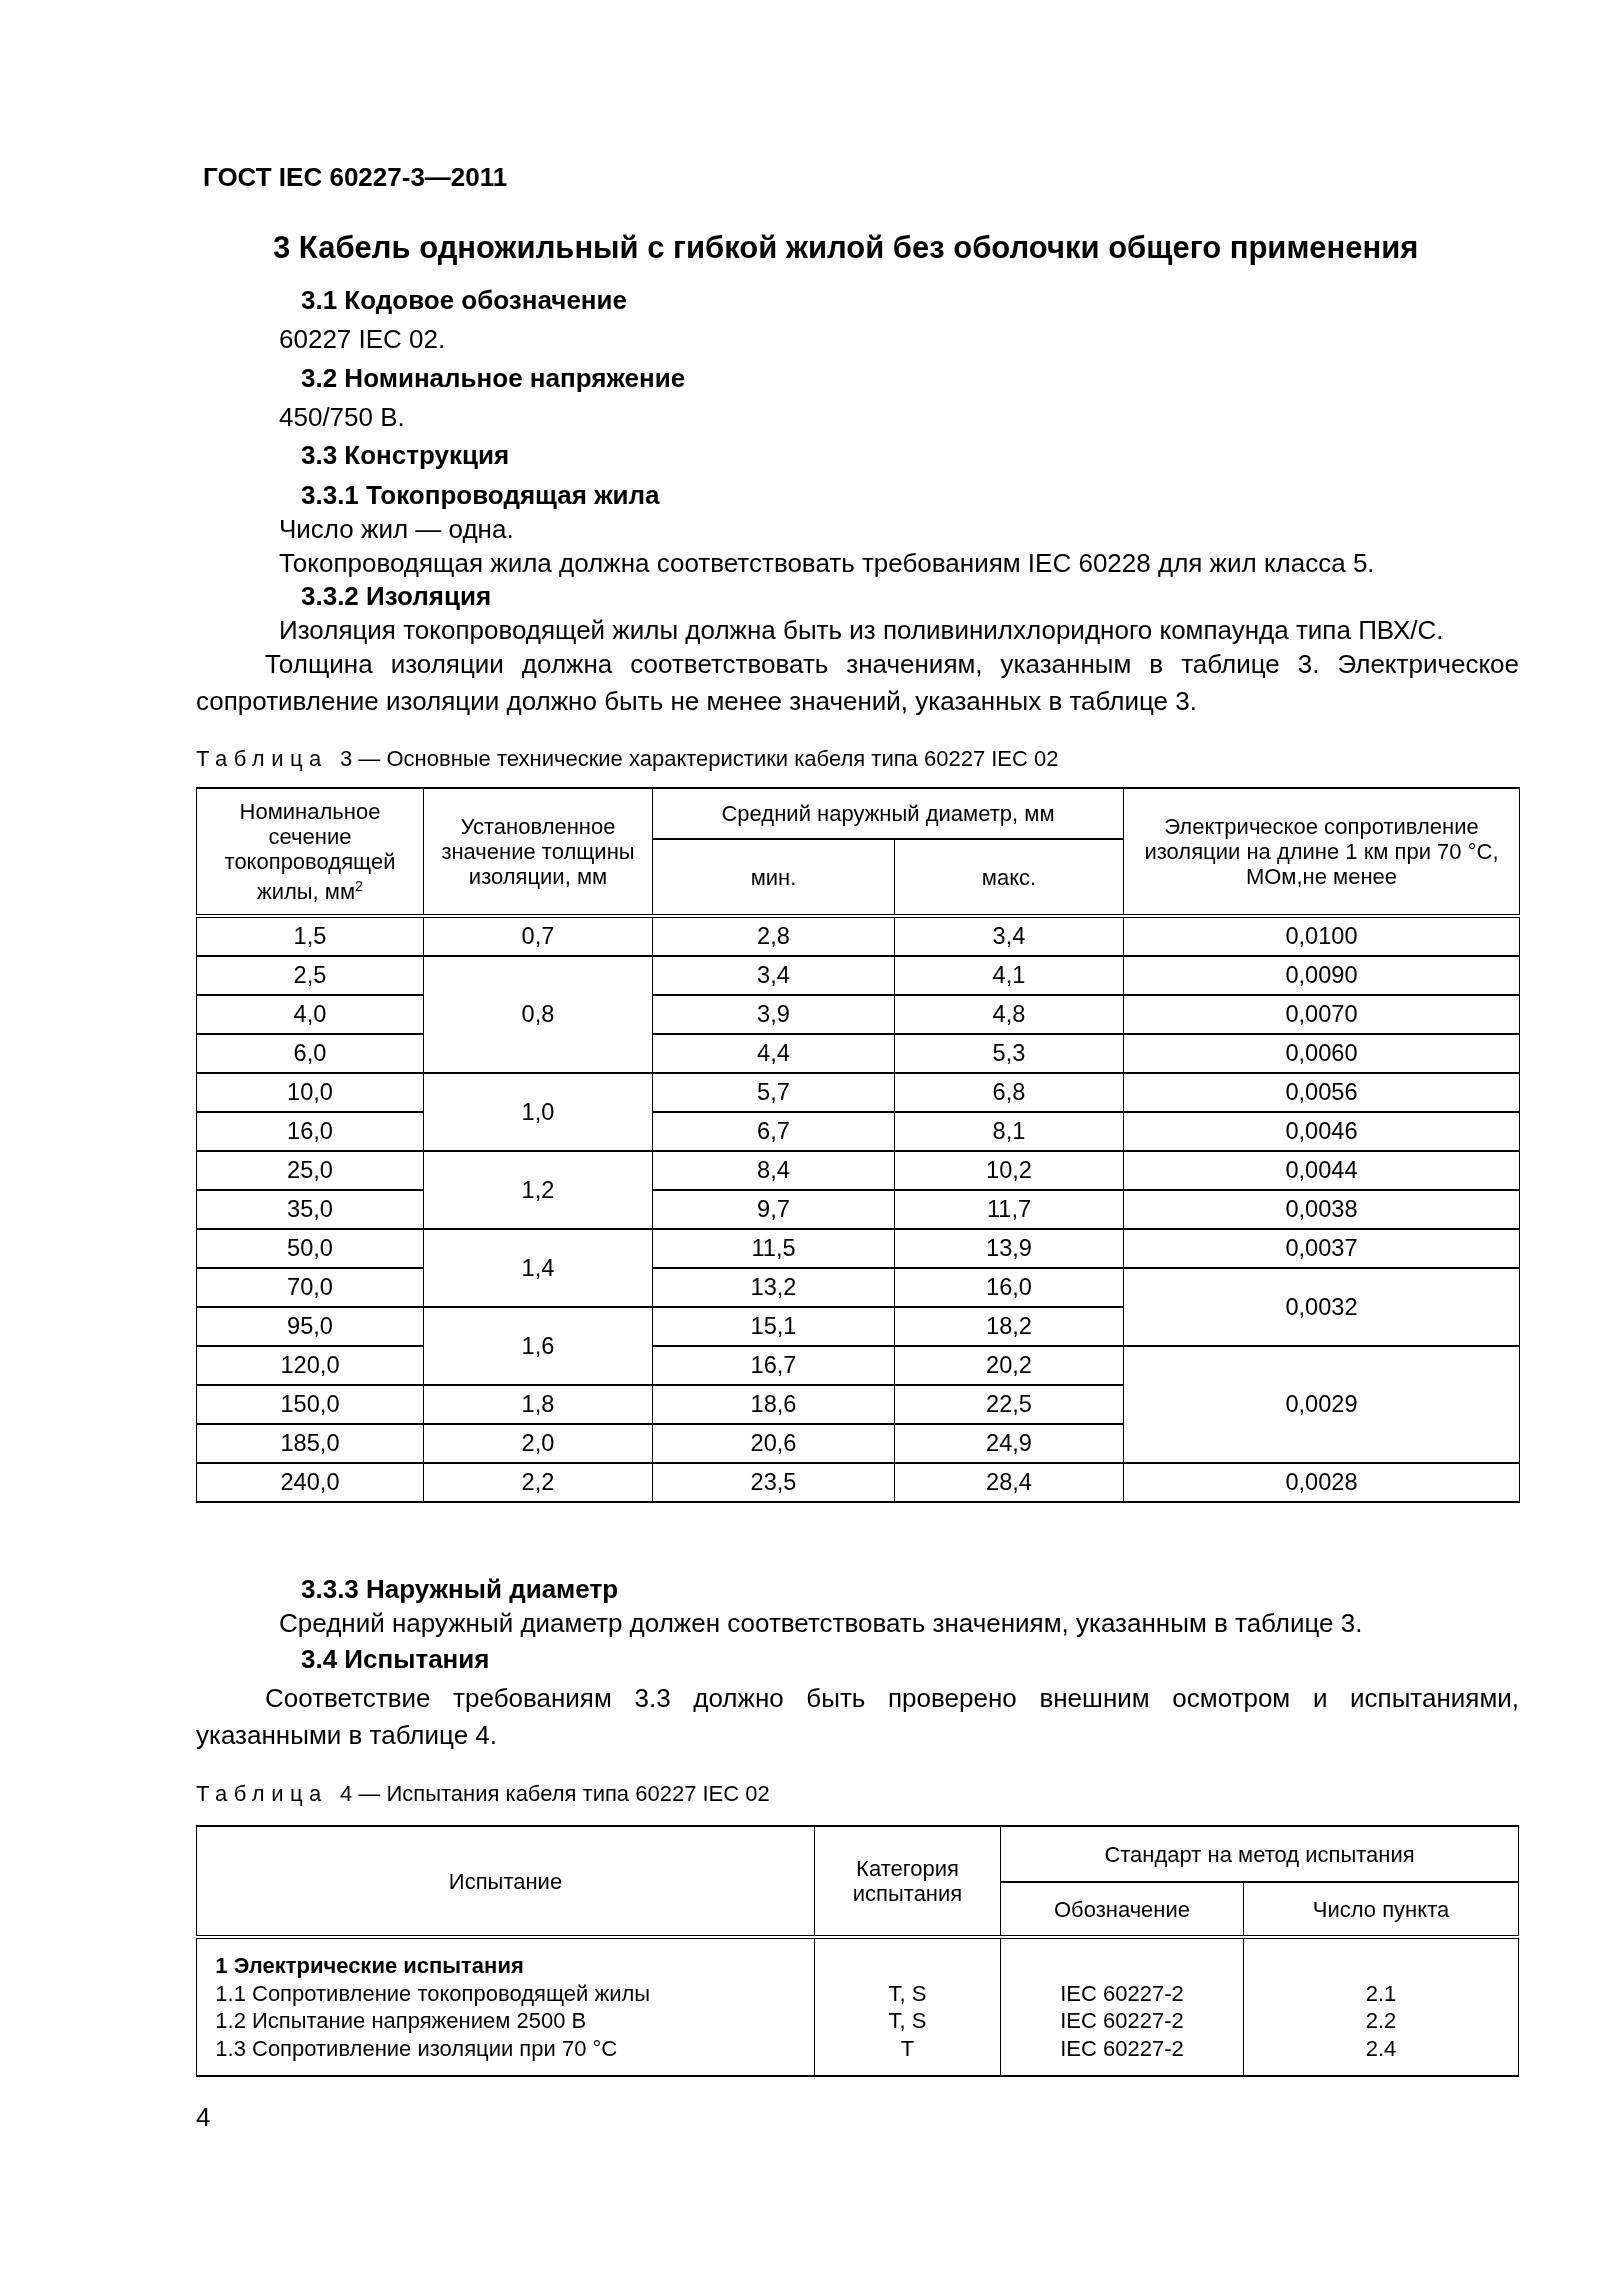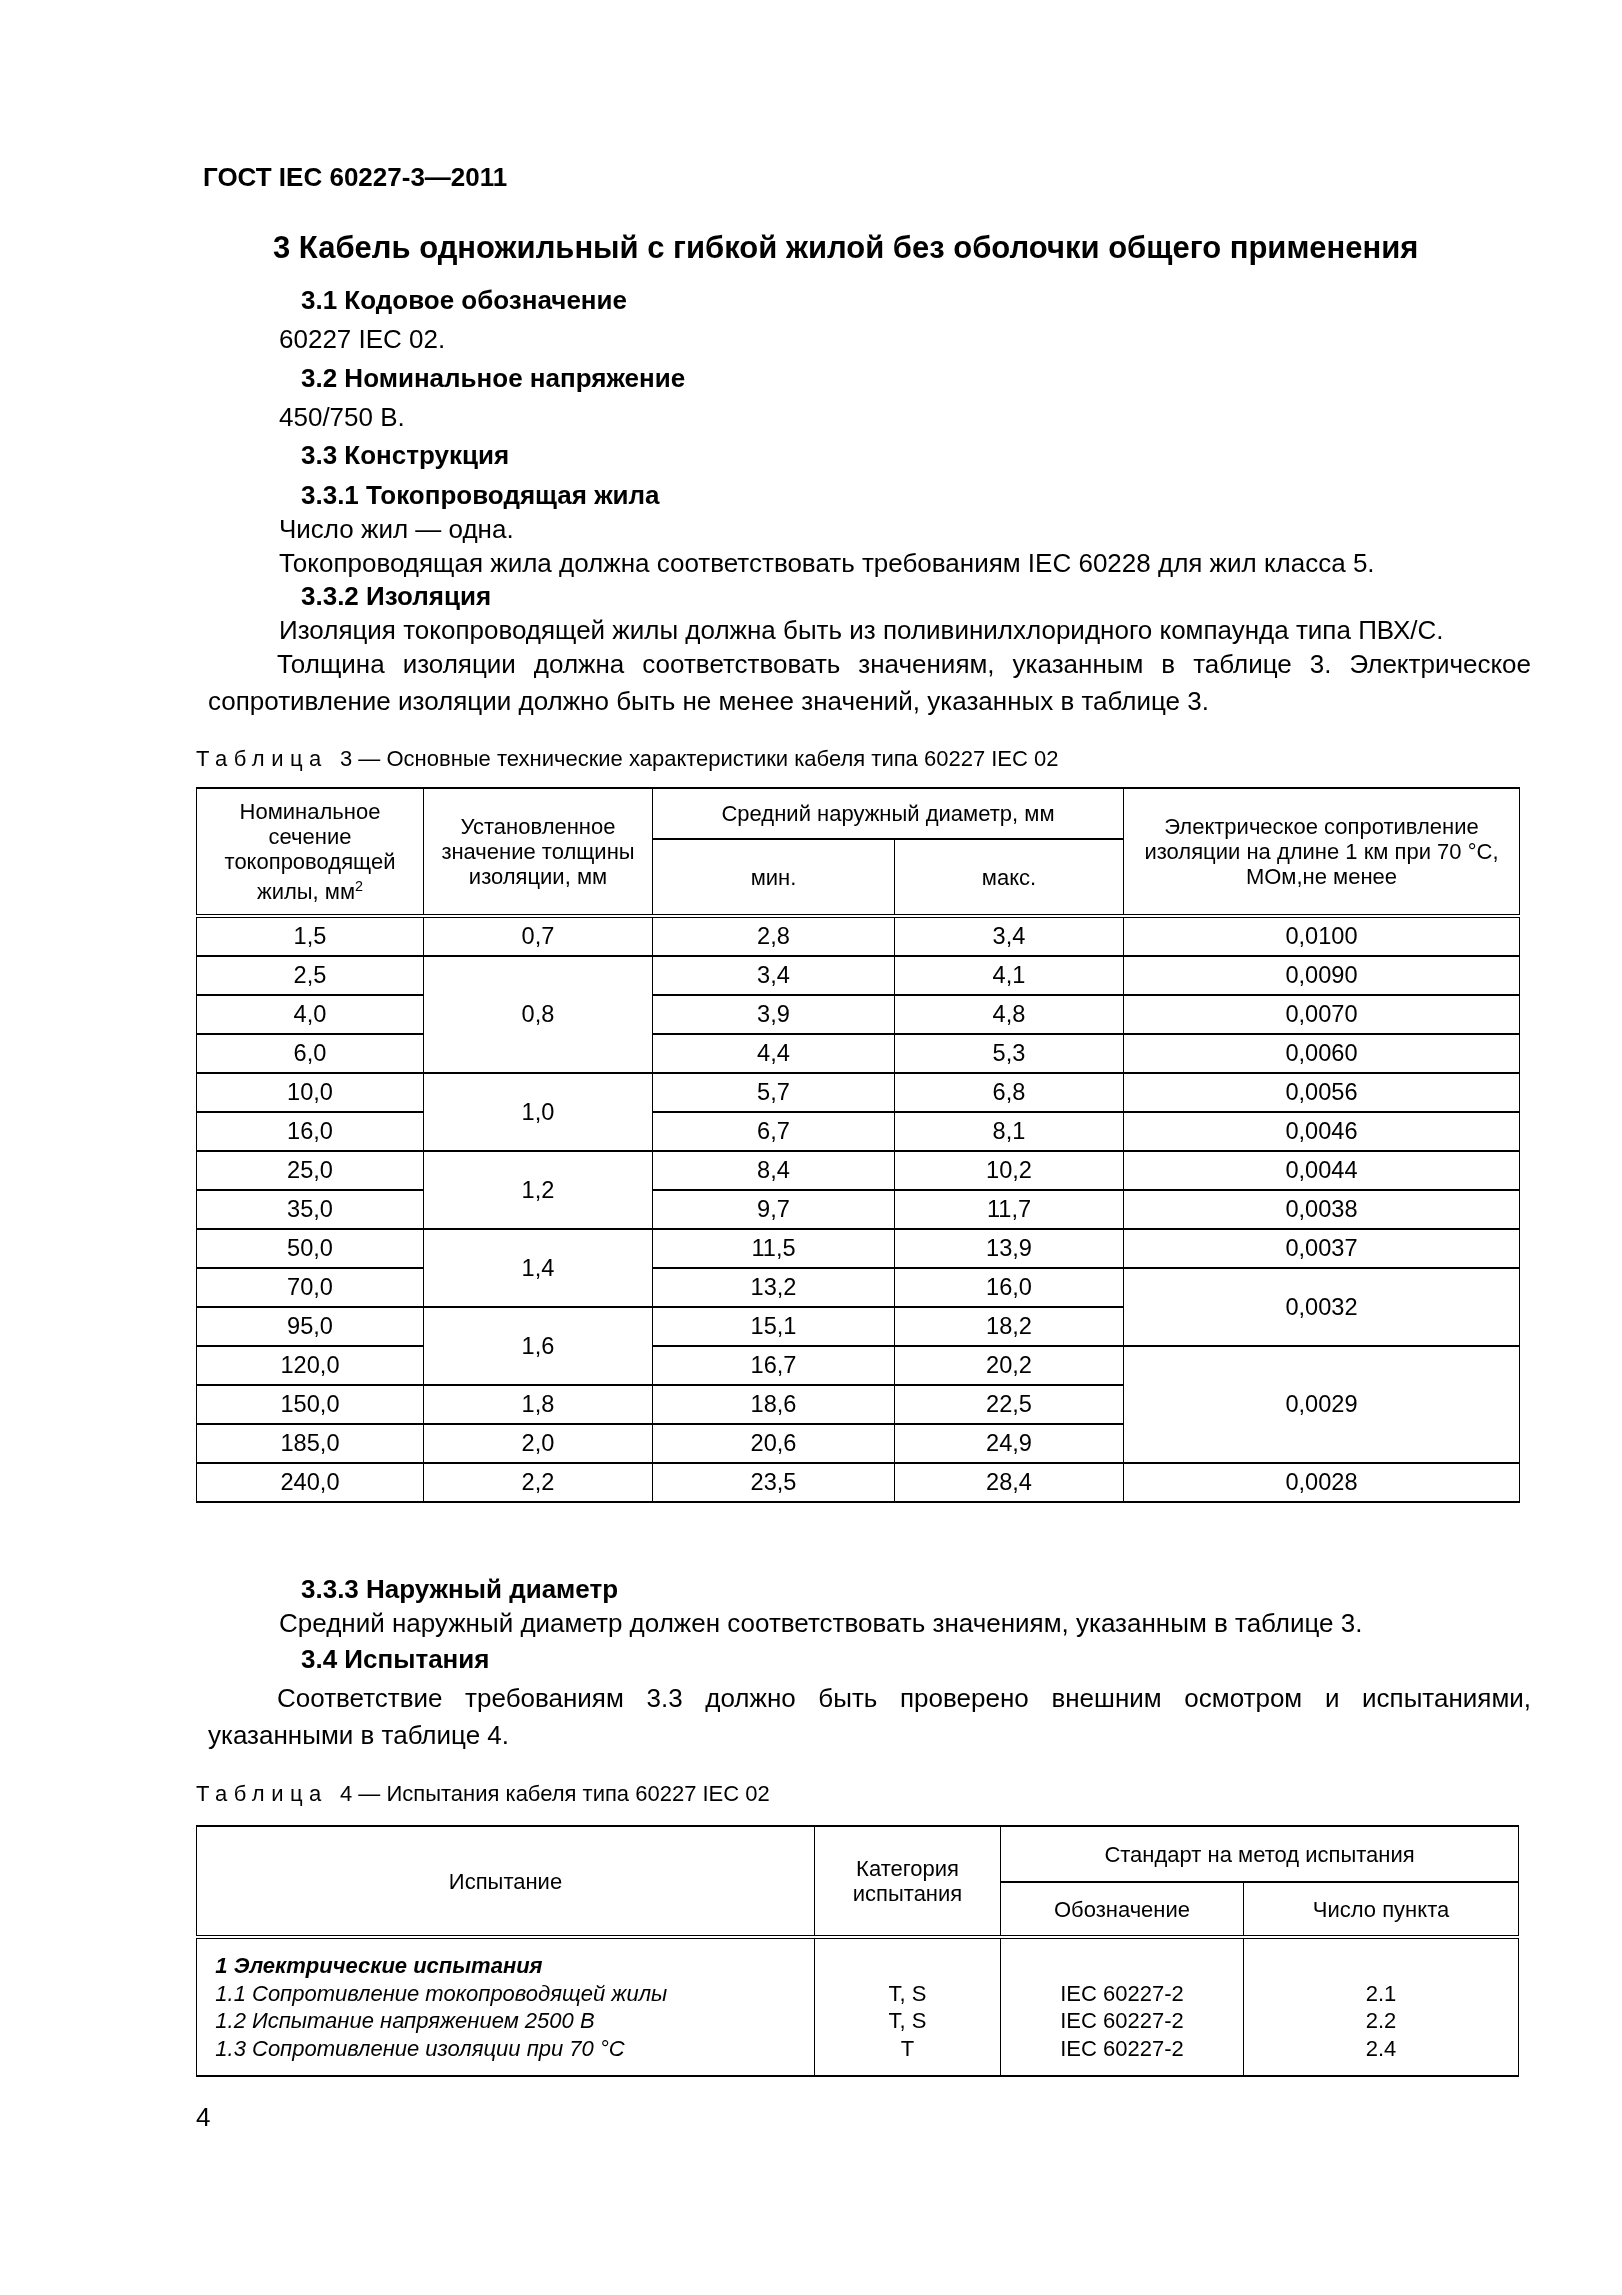--- a/index.html
+++ b/index.html
@@ -3,38 +3,38 @@
 <meta charset="utf-8">
 <style>
   html, body { margin: 0; padding: 0; background: #ffffff; }
   body { width: 1623px; height: 2295px; position: relative; overflow: hidden;
          font-family: "Liberation Sans", sans-serif; color: #000; }
   .abs { position: absolute; }
   .doc-header { left: 196px; top: 162px; font-size: 26px; font-weight: bold; margin-left: 7px; }
   .h1 { left: 273px; top: 230px; font-size: 31px; font-weight: bold; white-space: nowrap; }
   .h2 { font-size: 26px; font-weight: bold; left: 265px; white-space: nowrap; margin-left: 36px; }
   .p  { font-size: 26px; left: 279px; white-space: nowrap; }
-  .pfull { font-size: 26px; left: 208px; width: 1323px; line-height: 37px; text-align: justify; }
+  .pfull { font-size: 26px; left: 196px; width: 1323px; line-height: 37px; text-align: justify; }
   .indent { text-indent: 69px; }
   .caption { left: 196px; font-size: 22px; white-space: nowrap; }
   .spaced { letter-spacing: 6.5px; margin-top: 43px; }
 
   table.t { position: absolute; border-collapse: collapse; font-size: 22px; table-layout: fixed; }
   table.t td, table.t th { border: 1px solid #000; text-align: center; vertical-align: middle;
     font-weight: normal; padding: 0 5.2px; line-height: 25px; }
   table.t thead tr:last-child th, table.t thead th.hb { border-bottom: 4.6px double #000; }
   table.t thead tr:first-child th { border-top: 2.6px solid #000; }
   table.t tbody tr td { border-top: 2.3px solid #000; }
   table.t tbody tr:last-child td { border-bottom: 2.6px solid #000; }
   table.t .sub th { border-top: 2.3px solid #000; }
   #table3 { left: 196px; top: 787px; width: 1323px; }
   #table3 tbody td { height: 37px; font-size: 23.6px; }
   #table4 { left: 196px; top: 1825px; width: 1323px; }
   #table4 tbody td { vertical-align: top; padding-top: 13px; padding-bottom: 13px; font-size: 22px; line-height: 27.5px; }
-  #table4 tbody td.left { text-align: left; padding-left: 18.3px; font-style: italic; }
+  #table4 tbody td.left { text-align: left; padding-left: 18.3px; }
   .line { display: block; white-space: nowrap; }
   .bold { font-weight: bold; }
   .page-num { left: 196px; top: 2102px; font-size: 26px; }
   sup { font-size: 14.4px; }
 </style>
 </head>
 <body>
 
 <div class="abs doc-header">ГОСТ IEC 60227-3—2011</div>
 

